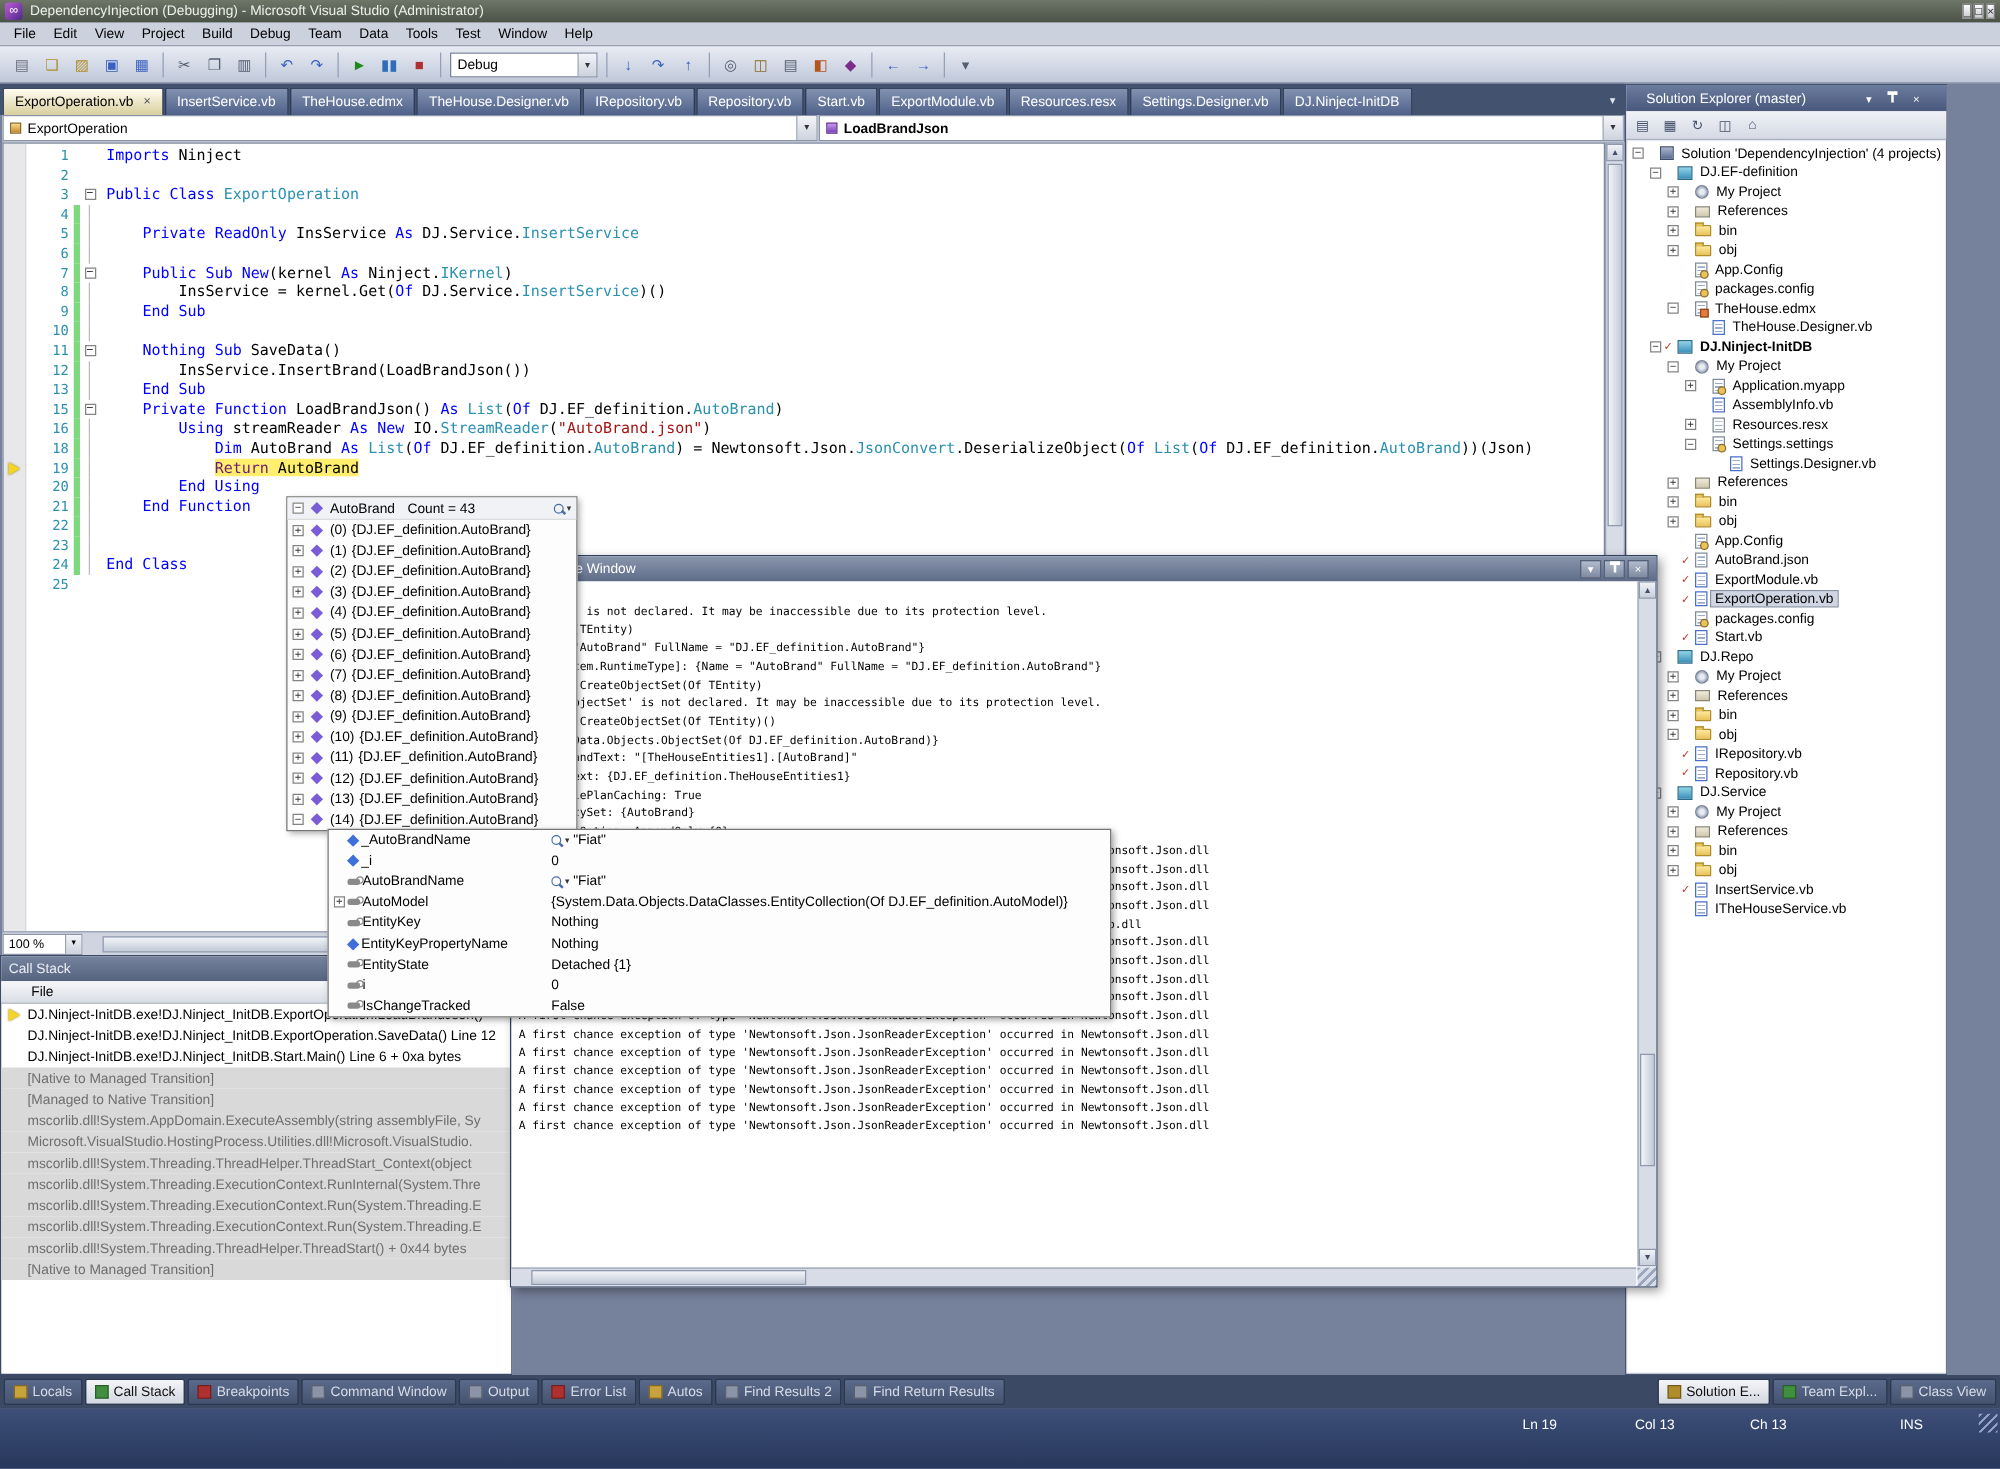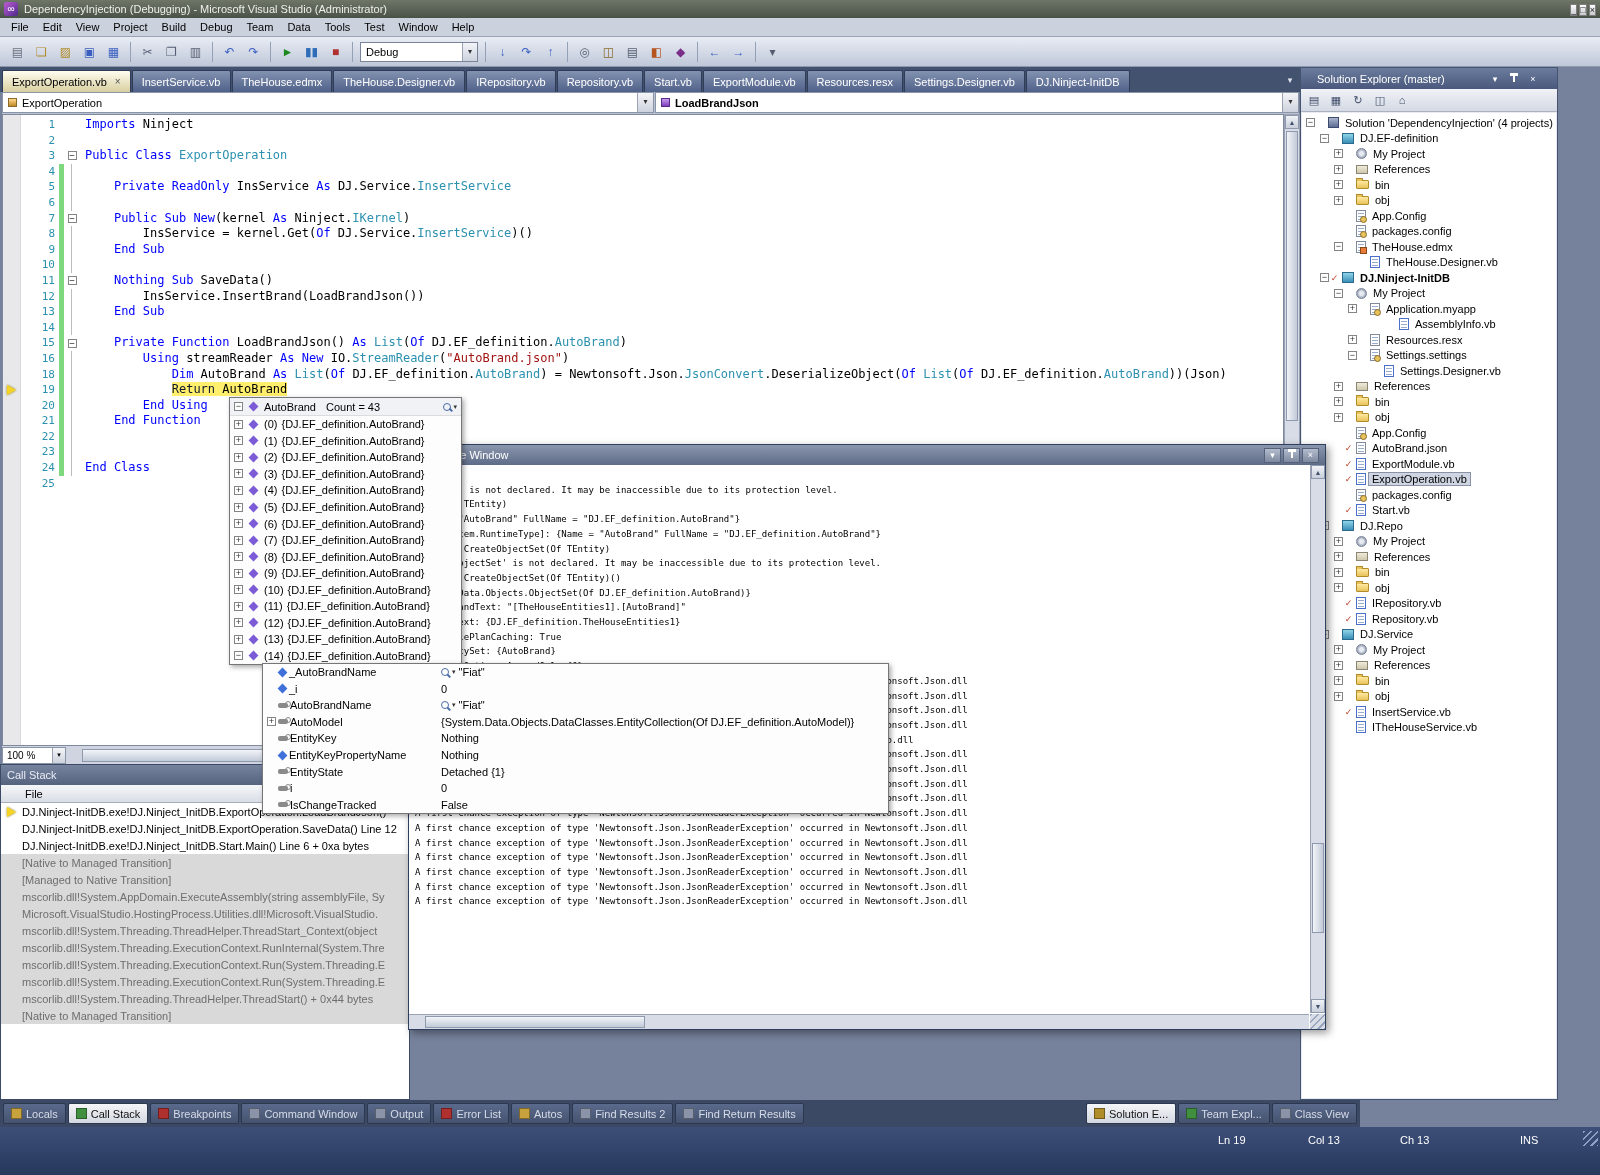--- a/index.html
+++ b/index.html
@@ -44,21 +44,21 @@
   .cur-arrow { position:absolute; left:4px; top:3px; width:0; height:0; border-left:9px solid #f5d327; border-top:5px solid transparent; border-bottom:5px solid transparent; filter:drop-shadow(0 0 1px #8a7a00); }
   .cl-num { width:38px; flex:none; text-align:right; padding-right:4px; color:#2b91af; font-size:11px; }
   .cl-chg { width:5px; flex:none; }
   .cl-chg.on { background:#7ed87e; }
   .cl-fold { width:16px; flex:none; position:relative; display:flex; align-items:center; justify-content:center; }
   .cl-fold.line::before { content:''; position:absolute; left:7px; top:0; bottom:0; width:1px; background:#bcbcbc; }
   .fold-box { width:9px; height:9px; border:1px solid #848484; background:#fff; font-size:9px; line-height:7px; text-align:center; color:#333; z-index:1; }
   .cl-code { padding-left:5px; }
   .kw { color:#0000ff; } .ty { color:#2b91af; } .str { color:#a31515; } .pl { color:#000; }
   .bph { background:#9c2a2a; color:#fff; }
-  .hlk { background:#ffef6c; color:#0f172a; } .hlp { background:#ffef6c; color:#000; }
+  .hlk { background:#ffef6c; color:#701a75; } .hlp { background:#ffef6c; color:#000; }
   .vscroll { left:1284px; top:114px; width:16px; height:632px; background:#d8dce6; border:1px solid #9aa2b4; }
   .sb-btn { width:14px; height:14px; background:linear-gradient(#f0f2f6,#c8cfdc); border:1px solid #8e99ad; color:#44506b; font-size:7px; text-align:center; line-height:13px; }
   .sb-btn.bottom { position:absolute; bottom:0; }
   .vthumb { position:absolute; left:1px; top:16px; width:12px; height:290px; background:linear-gradient(90deg,#f2f4f8,#c2cad8); border:1px solid #8e99ad; }
   .editor-bottom { left:2px; top:746px; width:1298px; height:18px; background:#cfd4e0; display:flex; align-items:center; }
   .zoom-combo { width:64px; height:17px; background:#fff; border:1px solid #8b95a8; display:flex; align-items:center; padding-left:4px; font-size:10px; }
   .zoom-combo .arrow { margin-left:auto; width:13px; height:15px; background:linear-gradient(#f4f5f8,#cdd2de); border-left:1px solid #9aa2b2; font-size:7px; line-height:14px; text-align:center; }
   .hthumb { margin-left:16px; width:430px; height:13px; background:linear-gradient(#f2f4f8,#c2cad8); border:1px solid #8e99ad; }
 
   
@@ -121,21 +121,21 @@
   .ti-ref { width:12px; height:9px; background:linear-gradient(#efeadb,#cfc8ad); border:1px solid #8a8570; }
   .ti-fldr { width:13px; height:9px; background:linear-gradient(#ffe9a0,#e8c35a); border:1px solid #b08c2a; border-radius:1px; }
   .ti-fldr::before { content:''; position:absolute; top:-3px; left:-1px; width:5px; height:2px; background:#e8c35a; border:1px solid #b08c2a; border-bottom:none; }
   .ti-page { width:10px; height:12px; background:#fff; border:1px solid #808a9a; }
   .ti-page::before { content:''; position:absolute; left:1px; right:1px; top:2px; height:7px; background:repeating-linear-gradient(#9aaccc 0 1px,transparent 1px 3px); }
   .ti-page.vb { border-color:#4a6fc9; }
   .ti-page.cfg::after { content:''; position:absolute; right:-2px; bottom:-2px; width:5px; height:5px; background:#e8c35a; border:1px solid #8a6a2a; border-radius:50%; }
   .ti-page.edmx::after { content:''; position:absolute; right:-2px; bottom:-2px; width:5px; height:5px; background:#e87a3a; border:1px solid #8a4a1a; }
 
   
-  .btabs { left:0; top:1100px; width:1360px; height:27px; background:#3c4965; display:flex; align-items:center; padding:0 3px; gap:2px; }
+  .btabs { left:0; top:1100px; width:1600px; height:27px; background:#3c4965; display:flex; align-items:center; padding:0 3px; gap:2px; }
   .btab { height:21px; display:flex; align-items:center; gap:4px; padding:0 7px; color:#d7dce8; background:linear-gradient(#5a6a8c,#45536f); border:1px solid #2c3750; border-radius:2px; white-space:nowrap; }
   .btab.active { background:linear-gradient(#f4f5f8,#d3d7e0); color:#111; }
   .btab-ic { width:11px; height:11px; border:1px solid rgba(0,0,0,.35); flex:none; }
   .btabs .rgroup { margin-left:auto; display:flex; gap:2px; }
   .statusbar { left:0; top:1127px; width:1600px; height:48px; background:linear-gradient(#3d4f78,#27375c); color:#fff; }
   .st-item { position:absolute; top:7px; }
   .st-grip { position:absolute; right:2px; top:4px; width:15px; height:15px; background:repeating-linear-gradient(135deg,#8fa0c4 0 2px,transparent 2px 5px); }
 </style>
 </head>
 <body>
@@ -311,21 +311,20 @@
         <div class="cl"><span class="cl-glyph"></span><span class="cl-num">4</span><span class="cl-chg on"></span><span class="cl-fold line"></span><span class="cl-code"></span></div>
         <div class="cl"><span class="cl-glyph"></span><span class="cl-num">5</span><span class="cl-chg on"></span><span class="cl-fold line"></span><span class="cl-code"><span class="pl">    </span><span class="kw">Private ReadOnly</span><span class="pl"> InsService </span><span class="kw">As</span><span class="pl"> DJ.Service.</span><span class="ty">InsertService</span></span></div>
         <div class="cl"><span class="cl-glyph"></span><span class="cl-num">6</span><span class="cl-chg on"></span><span class="cl-fold line"></span><span class="cl-code"></span></div>
         <div class="cl"><span class="cl-glyph"></span><span class="cl-num">7</span><span class="cl-chg on"></span><span class="cl-fold"><span class="fold-box">−</span></span><span class="cl-code"><span class="pl">    </span><span class="kw">Public Sub New</span><span class="pl">(kernel </span><span class="kw">As</span><span class="pl"> Ninject.</span><span class="ty">IKernel</span><span class="pl">)</span></span></div>
         <div class="cl"><span class="cl-glyph"></span><span class="cl-num">8</span><span class="cl-chg on"></span><span class="cl-fold line"></span><span class="cl-code"><span class="pl">        InsService = kernel.Get(</span><span class="kw">Of</span><span class="pl"> DJ.Service.</span><span class="ty">InsertService</span><span class="pl">)()</span></span></div>
         <div class="cl"><span class="cl-glyph"></span><span class="cl-num">9</span><span class="cl-chg on"></span><span class="cl-fold line"></span><span class="cl-code"><span class="pl">    </span><span class="kw">End Sub</span></span></div>
         <div class="cl"><span class="cl-glyph"></span><span class="cl-num">10</span><span class="cl-chg on"></span><span class="cl-fold line"></span><span class="cl-code"></span></div>
         <div class="cl"><span class="cl-glyph"></span><span class="cl-num">11</span><span class="cl-chg on"></span><span class="cl-fold"><span class="fold-box">−</span></span><span class="cl-code"><span class="pl">    </span><span class="kw">Nothing Sub</span><span class="pl"> SaveData()</span></span></div>
         <div class="cl"><span class="cl-glyph"></span><span class="cl-num">12</span><span class="cl-chg on"></span><span class="cl-fold line"></span><span class="cl-code"><span class="pl">        InsService.InsertBrand(LoadBrandJson())</span></span></div>
         <div class="cl"><span class="cl-glyph"></span><span class="cl-num">13</span><span class="cl-chg on"></span><span class="cl-fold line"></span><span class="cl-code"><span class="pl">    </span><span class="kw">End Sub</span></span></div>
-        <div class="cl"><span class="cl-glyph"></span><span class="cl-num">14</span><span class="cl-chg on"></span><span class="cl-fold line"></span><span class="cl-code"></span></div>
         <div class="cl"><span class="cl-glyph"></span><span class="cl-num">15</span><span class="cl-chg on"></span><span class="cl-fold"><span class="fold-box">−</span></span><span class="cl-code"><span class="pl">    </span><span class="kw">Private Function</span><span class="pl"> LoadBrandJson() </span><span class="kw">As</span><span class="pl"> </span><span class="ty">List</span><span class="pl">(</span><span class="kw">Of</span><span class="pl"> DJ.EF_definition.</span><span class="ty">AutoBrand</span><span class="pl">)</span></span></div>
         <div class="cl"><span class="cl-glyph"></span><span class="cl-num">16</span><span class="cl-chg on"></span><span class="cl-fold line"></span><span class="cl-code"><span class="pl">        </span><span class="kw">Using</span><span class="pl"> streamReader </span><span class="kw">As New</span><span class="pl"> IO.</span><span class="ty">StreamReader</span><span class="pl">(</span><span class="str">"AutoBrand.json"</span><span class="pl">)</span></span></div>
         <div class="cl"><span class="cl-glyph"></span><span class="cl-num">18</span><span class="cl-chg on"></span><span class="cl-fold line"></span><span class="cl-code"><span class="pl">            </span><span class="kw">Dim</span><span class="pl"> AutoBrand </span><span class="kw">As</span><span class="pl"> </span><span class="ty">List</span><span class="pl">(</span><span class="kw">Of</span><span class="pl"> DJ.EF_definition.</span><span class="ty">AutoBrand</span><span class="pl">) = Newtonsoft.Json.</span><span class="ty">JsonConvert</span><span class="pl">.DeserializeObject(</span><span class="kw">Of</span><span class="pl"> </span><span class="ty">List</span><span class="pl">(</span><span class="kw">Of</span><span class="pl"> DJ.EF_definition.</span><span class="ty">AutoBrand</span><span class="pl">))(Json)</span></span></div>
         <div class="cl"><span class="cl-glyph"><span class="cur-arrow"></span></span><span class="cl-num">19</span><span class="cl-chg on"></span><span class="cl-fold line"></span><span class="cl-code"><span class="pl">            </span><span class="hlk">Return</span><span class="hlp"> AutoBrand</span></span></div>
         <div class="cl"><span class="cl-glyph"></span><span class="cl-num">20</span><span class="cl-chg on"></span><span class="cl-fold line"></span><span class="cl-code"><span class="pl">        </span><span class="kw">End Using</span></span></div>
         <div class="cl"><span class="cl-glyph"></span><span class="cl-num">21</span><span class="cl-chg on"></span><span class="cl-fold line"></span><span class="cl-code"><span class="pl">    </span><span class="kw">End Function</span></span></div>
         <div class="cl"><span class="cl-glyph"></span><span class="cl-num">22</span><span class="cl-chg on"></span><span class="cl-fold line"></span><span class="cl-code"></span></div>
         <div class="cl"><span class="cl-glyph"></span><span class="cl-num">23</span><span class="cl-chg on"></span><span class="cl-fold line"></span><span class="cl-code"></span></div>
         <div class="cl"><span class="cl-glyph"></span><span class="cl-num">24</span><span class="cl-chg on"></span><span class="cl-fold line"></span><span class="cl-code"><span class="kw">End Class</span></span></div>
         <div class="cl"><span class="cl-glyph"></span><span class="cl-num">25</span><span class="cl-chg"></span><span class="cl-fold"></span><span class="cl-code"></span></div>
@@ -727,21 +726,21 @@
           <span class="tr-check"></span>
           <span class="ti ti-myp"></span>
           <span class="tr-label">My Project</span>
         </div>
         <div class="tr-row" style="padding-left: 46px;">
           <span class="xbox">+</span>
           <span class="tr-check"></span>
           <span class="ti ti-page cfg"></span>
           <span class="tr-label">Application.myapp</span>
         </div>
-        <div class="tr-row" style="padding-left: 46px; margin-left: 29px;">
+        <div class="tr-row" style="padding-left: 46px;">
           <span class="xspacer"></span>
           <span class="tr-check"></span>
           <span class="ti ti-page vb"></span>
           <span class="tr-label">AssemblyInfo.vb</span>
         </div>
         <div class="tr-row" style="padding-left: 46px;">
           <span class="xbox">+</span>
           <span class="tr-check"></span>
           <span class="ti ti-page"></span>
           <span class="tr-label">Resources.resx</span>

